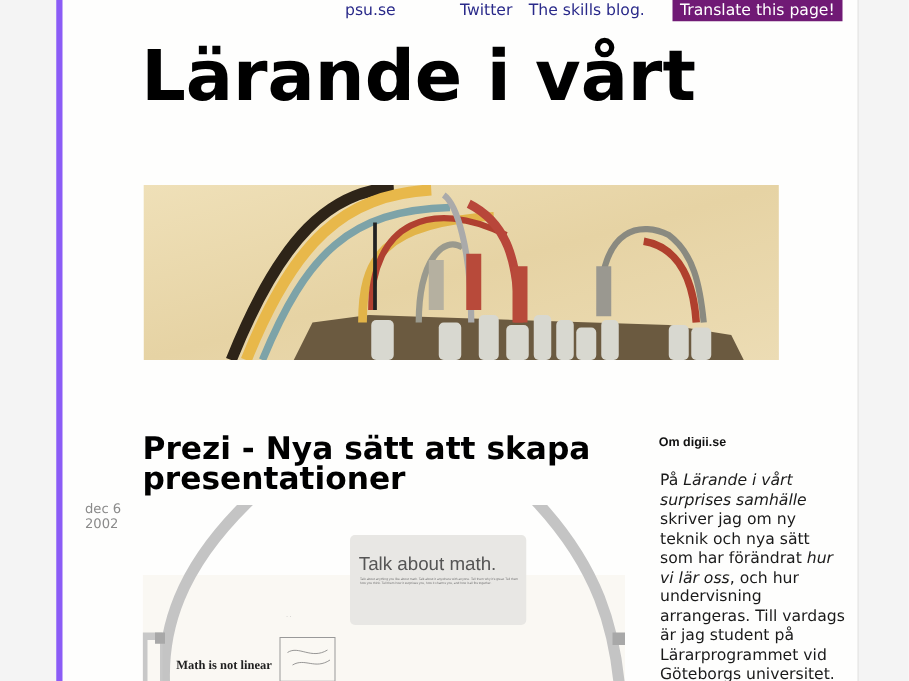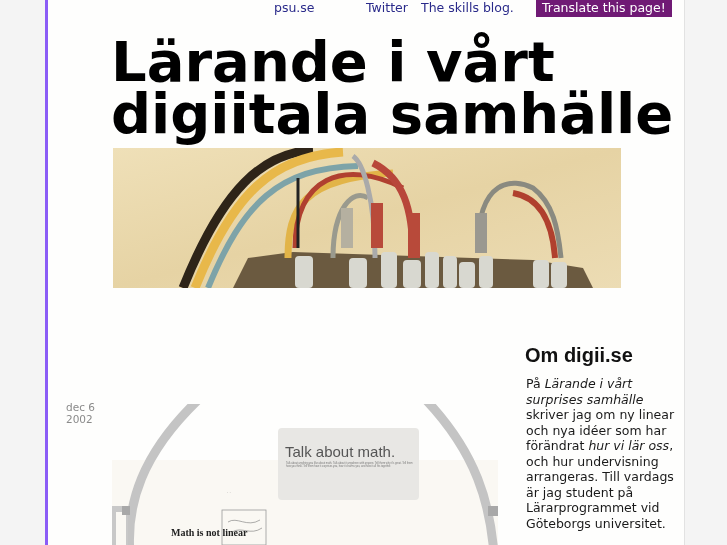--- a/index.html
+++ b/index.html
@@ -5,21 +5,21 @@
   html, body { margin: 0; padding: 0; }
   body {
     width: 727px; height: 545px; overflow: hidden;
     background: #f4f4f4;
     font-family: "DejaVu Sans", sans-serif;
     position: relative;
   }
   .page {
     position: absolute; left: 45px; top: 0; width: 636px; height: 545px;
     background: #fefefd;
-    border-left: 3px solid #8b5cf6;
+    border-left: 5px solid #8b5cf6;
     border-right: 1px solid #e2e2e2;
   }
   .topnav a {
     position: absolute; top: 0; font-size: 12.5px; line-height: 16px;
     color: #2a2a8a; text-decoration: none; white-space: nowrap;
   }
   .nav-psu { left: 226px; }
   .nav-twitter { left: 300px; margin-left: 18px; }
   .nav-skills { left: 373px; }
   .nav-translate {
@@ -46,21 +46,21 @@
   }
   .prezi {
     position: absolute; left: 64px; top: 404px; width: 386px; height: 141px;
     overflow: hidden; background: #fefefd; text-decoration: underline;
   }
   .sidebar {
     position: absolute; left: 477px; top: 346px; width: 150px;
   }
   .side-title {
     margin: 0; font-family: "Liberation Sans", sans-serif; font-weight: bold;
-    font-size: 20px; color: #111; line-height: 18px;
+    font-size: 10px; color: #111; line-height: 18px;
   }
   .side-text {
     margin-top: 12px; margin-left: 1px; font-size: 12.5px; line-height: 15.5px;
     color: #1a1a1a;
   }
   .side-text em { font-style: italic; }
 </style>
 </head>
 <body>
 
@@ -68,21 +68,20 @@
 
   <nav class="topnav">
     <a class="nav-psu" href="#">psu.se</a>
     <a class="nav-twitter" href="#">Twitter</a>
     <a class="nav-skills" href="#">The skills blog.</a>
     <a class="nav-translate" href="#">Translate this page!</a>
   </nav>
 
   <h1 class="site-title">
     <span>Lärande i vårt</span><br>
-    <span>digiitala samhälle</span>
   </h1>
 
   <div class="header-img">
     <svg width="508" height="140" viewBox="0 0 508 140">
       <defs>
         <linearGradient id="bg" x1="0" y1="0" x2="1" y2="1">
           <stop offset="0" stop-color="#efe0b8"></stop>
           <stop offset="0.5" stop-color="#e6d3a4"></stop>
           <stop offset="1" stop-color="#ecdcb4"></stop>
         </linearGradient>
@@ -116,20 +115,21 @@
         <rect x="312" y="104" width="14" height="36" rx="4"></rect>
         <rect x="330" y="108" width="14" height="32" rx="4"></rect>
         <rect x="346" y="114" width="16" height="26" rx="4"></rect>
         <rect x="366" y="108" width="14" height="32" rx="4"></rect>
         <rect x="420" y="112" width="16" height="28" rx="4"></rect>
         <rect x="438" y="114" width="16" height="26" rx="4"></rect>
       </g>
     </svg>
   </div>
 
+  <h2 class="post-title">Prezi - Nya sätt att skapa presentationer</h2>
 
   <div class="post-date">
     <div>dec 6</div>
     <div>2002</div>
   </div>
 
   <div class="prezi">
     <svg width="386" height="141" viewBox="0 0 386 141" style="position:absolute;left:0;top:0">
       <rect x="0" y="56" width="386" height="85" fill="#faf8f3"></rect>
       <path d="M86 -4 C30 50 14 100 18 150" stroke="#c4c4c4" stroke-width="9" fill="none"></path>
@@ -138,21 +138,21 @@
       <rect x="4" y="108" width="10" height="33" fill="#faf8f3"></rect>
       <rect x="10" y="102" width="8" height="9" fill="#a8a8a8"></rect>
       <rect x="376" y="102" width="10" height="10" fill="#a8a8a8"></rect>
       <rect x="166" y="24" width="141" height="72" rx="4" fill="#e8e7e4"></rect>
       <rect x="110" y="106" width="44" height="35" fill="none" stroke="#999" stroke-width="0.8"></rect>
       <path d="M116 118 C125 112 135 124 148 116 M120 128 C130 122 138 132 150 124" stroke="#777" stroke-width="0.6" fill="none"></path>
       <text x="115" y="90" font-size="4" fill="#888">· ·</text>
     </svg>
     <div style="position:absolute;left:173px;top:39px;font-family:'Liberation Sans',sans-serif;font-size:15px;color:#555;">Talk about math.</div>
     <div style="position:absolute;left:174px;top:58px;width:128px;font-family:'Liberation Sans',sans-serif;font-size:2.6px;line-height:3.2px;color:#777;">Talk about anything you like about math. Talk about it anywhere with anyone. Tell them why it's great. Tell them how you think. Tell them how it surprises you, how it charms you, and how it all fits together.</div>
-    <div style="position:absolute;left:27px;top:123px;font-family:'Liberation Serif',serif;font-weight:bold;font-size:10px;color:#222;margin-left:32px;">Math is not linear</div>
+    <div style="position:absolute;left:27px;top:123px;font-family:'Liberation Serif',serif;font-weight:bold;font-size:10px;color:#222;">Math is not linear</div>
   </div>
 
   <aside class="sidebar">
     <h3 class="side-title">Om digii.se</h3>
-    <div class="side-text"><span>På </span><em>Lärande i vårt surprises samhälle</em><span> skriver jag om ny linear och nya idéer som har förändrat </span><em>hur vi lär oss</em><span>, och hur undervisning arrangeras. Till vardags är jag student på Lärarprogrammet vid Göteborgs universitet. </span></div>
+    <div class="side-text"><span>På </span><em>Lärande i vårt surprises samhälle</em><span> skriver jag om ny teknik och nya sätt som har förändrat </span><em>hur vi lär oss</em><span>, och hur undervisning arrangeras. Till vardags är jag student på Lärarprogrammet vid Göteborgs universitet. </span></div>
   </aside>
 
 </div>
 
 </body></html>

